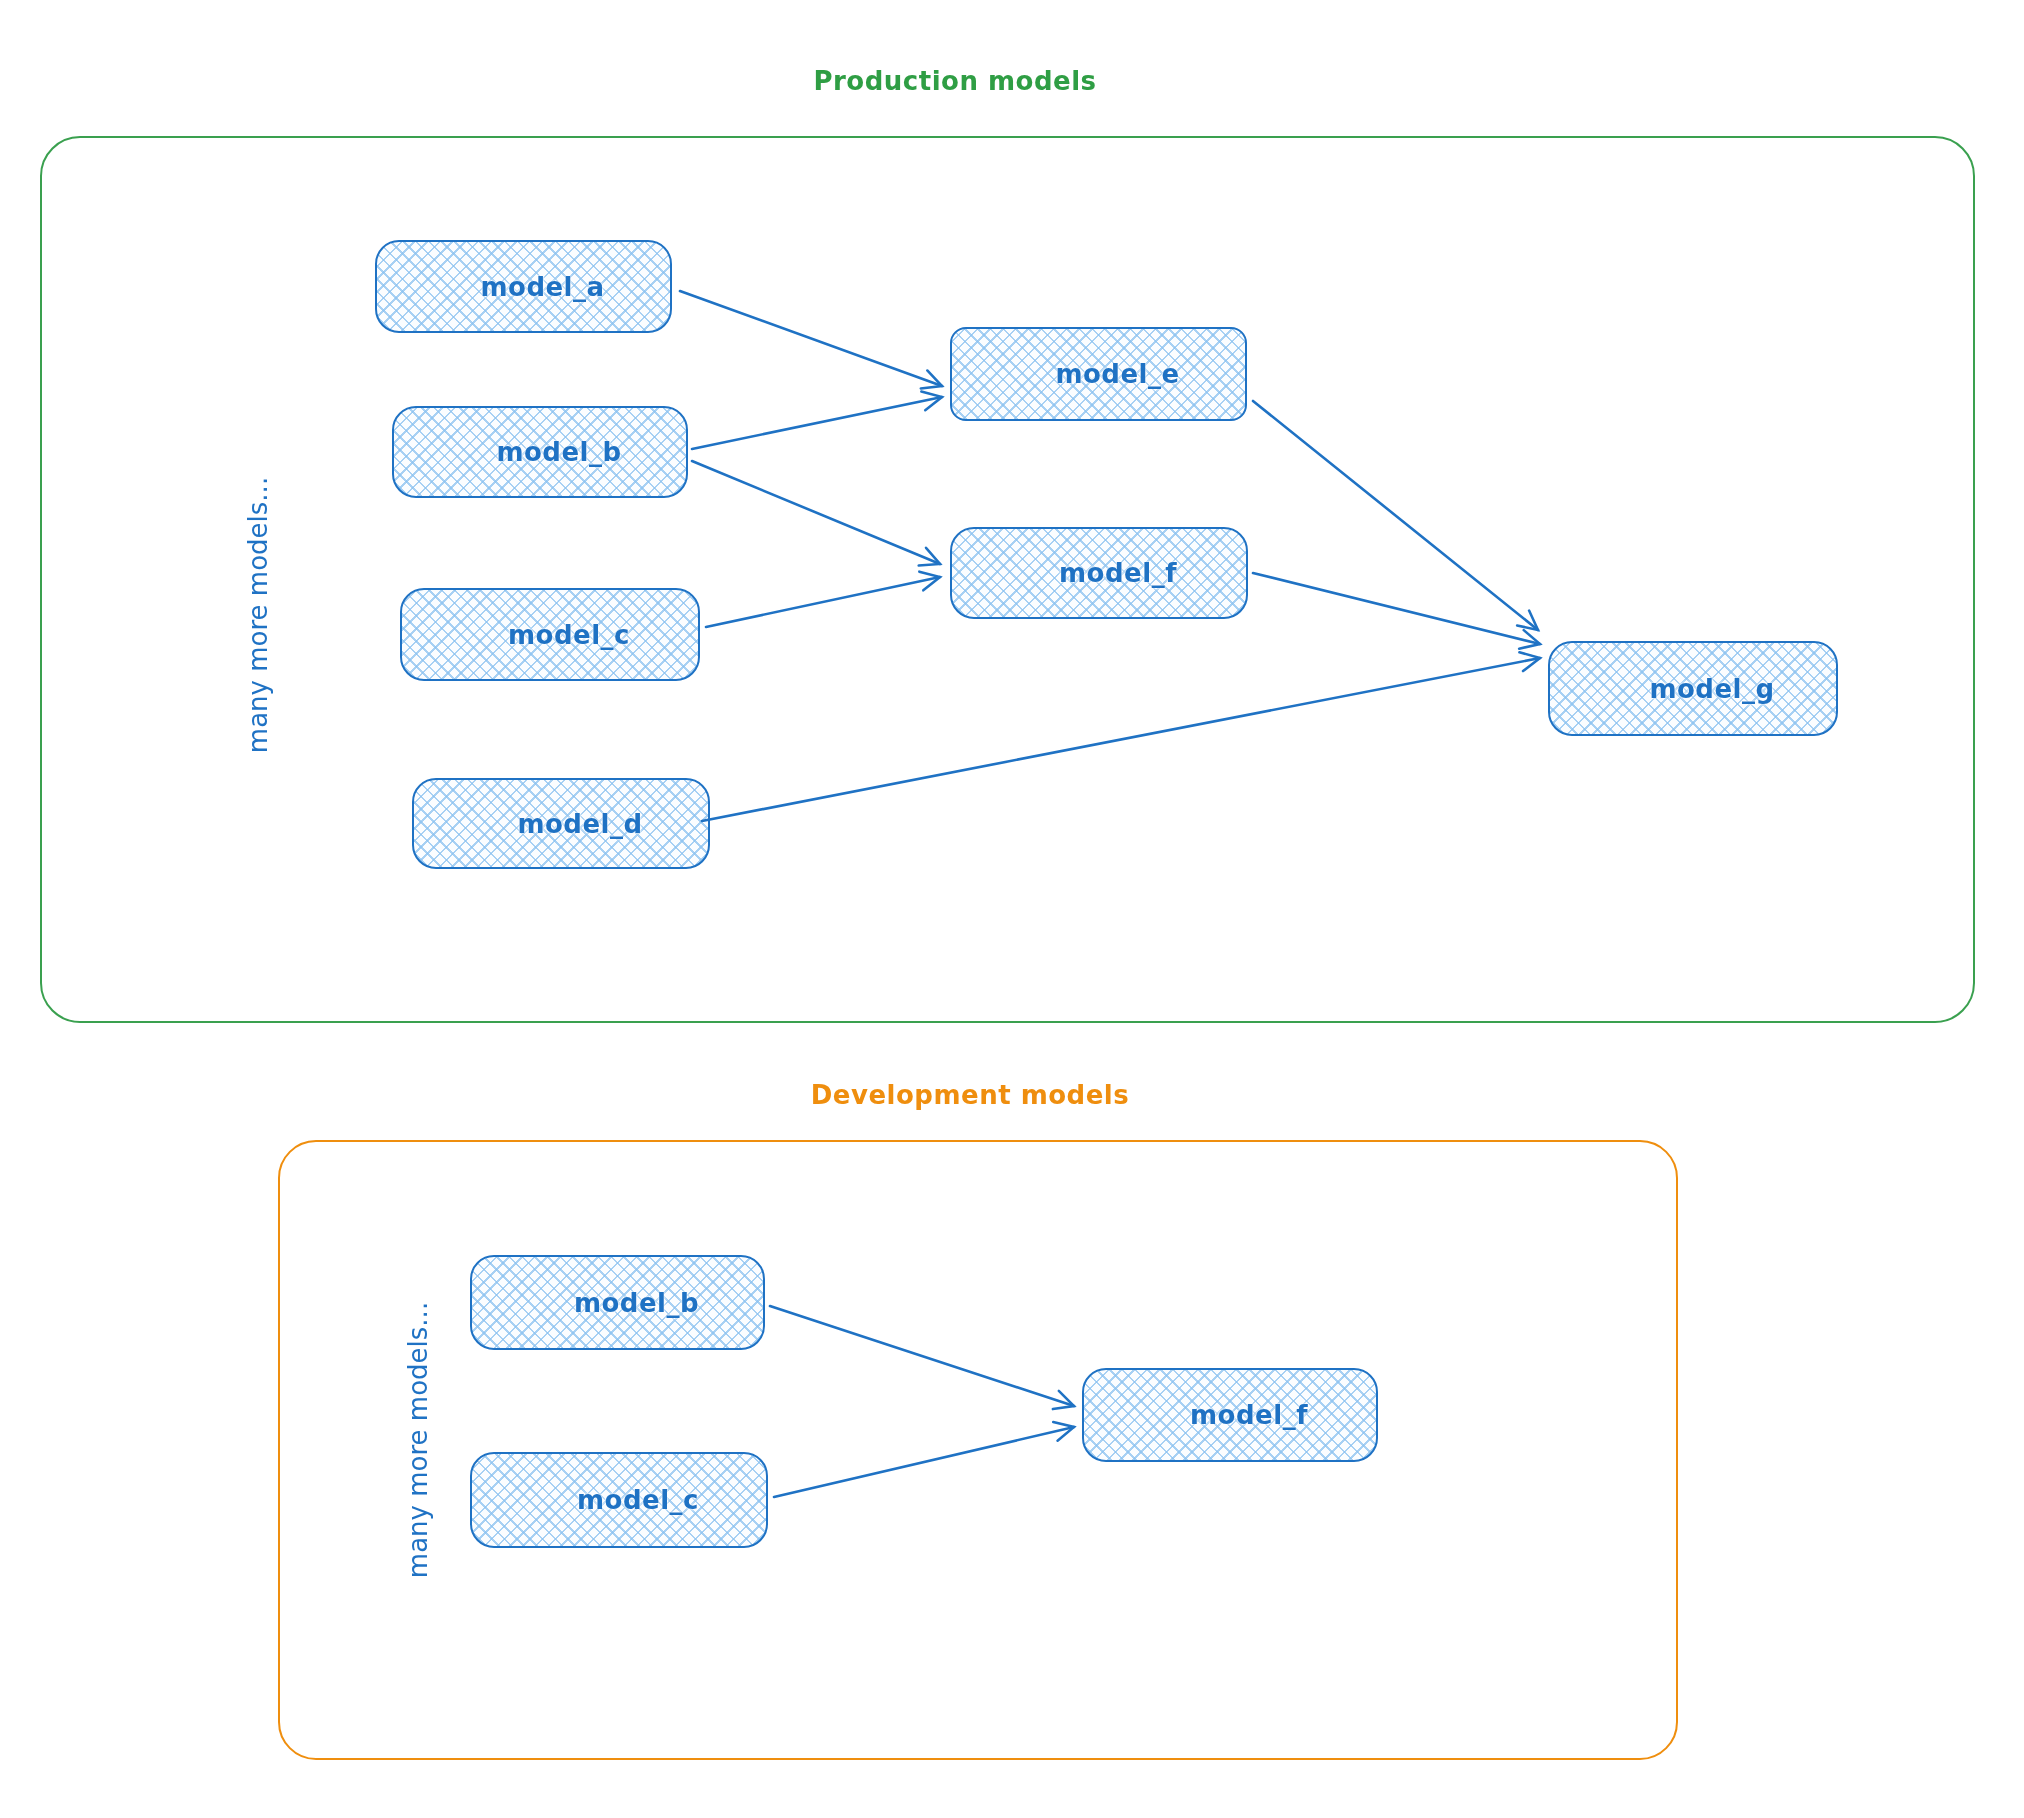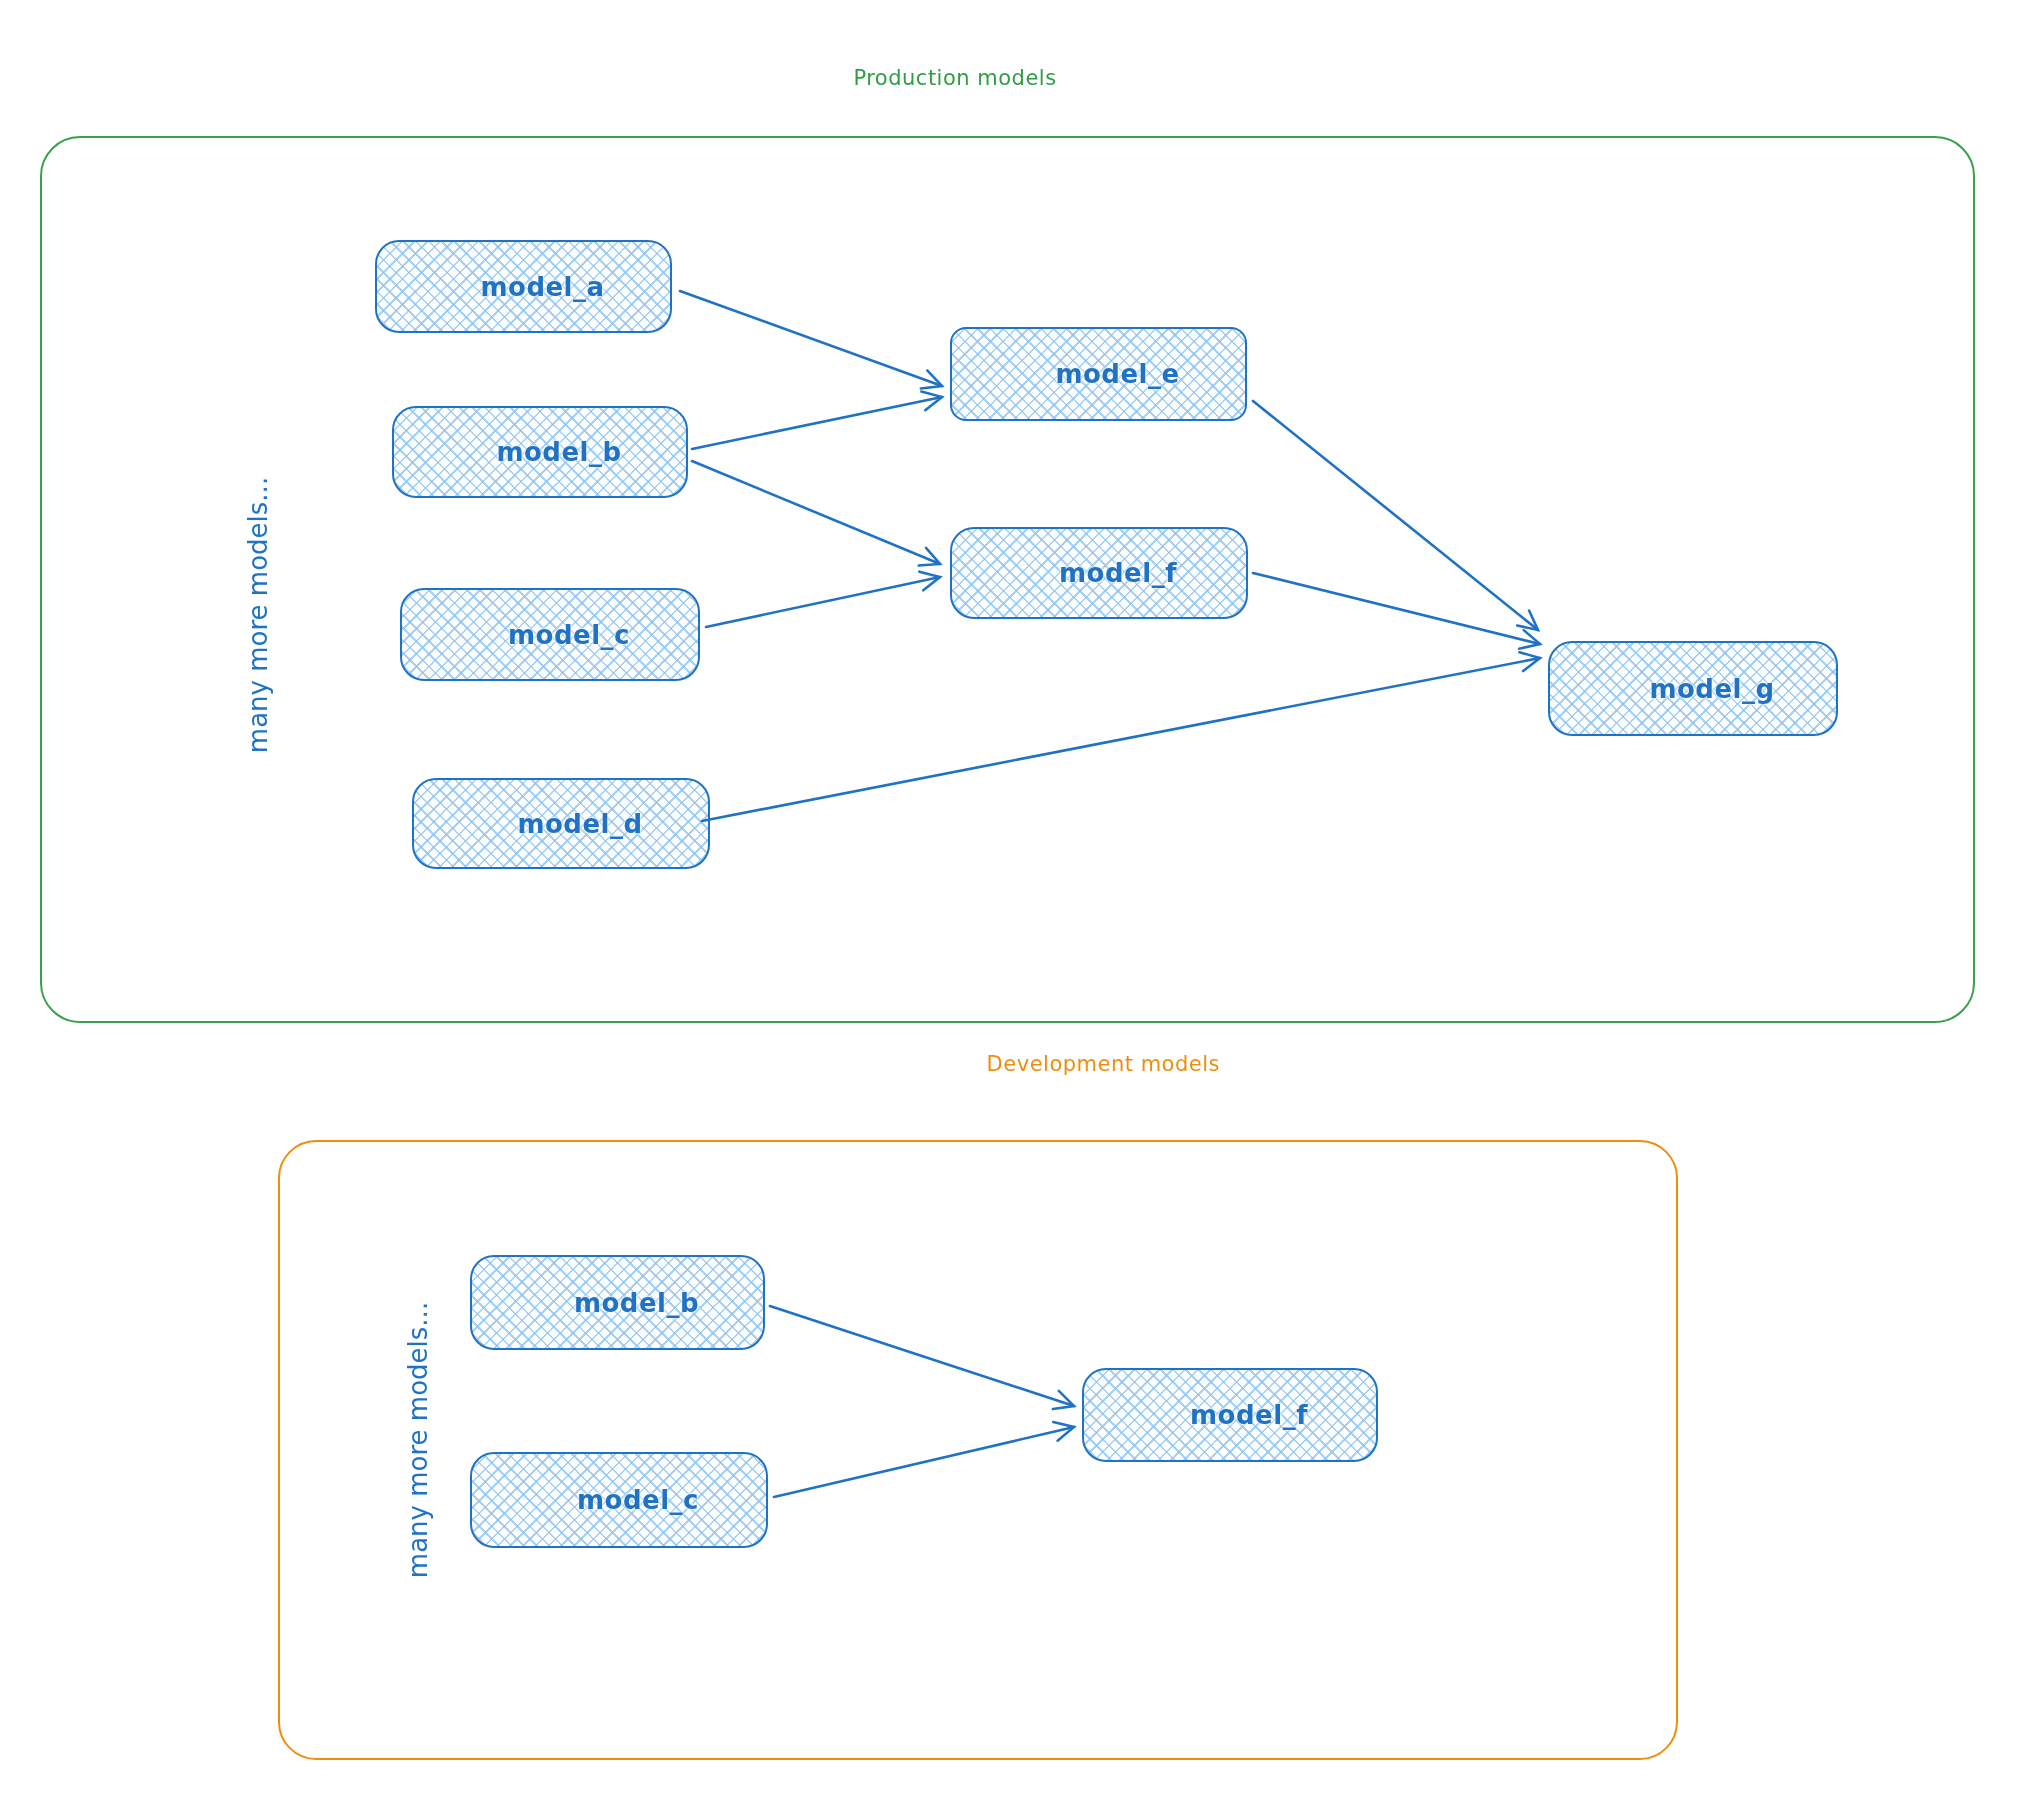--- a/index.html
+++ b/index.html
@@ -11,22 +11,22 @@
   .canvas {
     position: relative;
     width: 2024px;
     height: 1818px;
     background: #ffffff;
     overflow: hidden;
   }
   .section-title {
     position: absolute;
     text-align: center;
-    font-size: 21px;
-    font-weight: 400;
+    font-size: 26px;
+    font-weight: 700;
     letter-spacing: 0.5px;
   }
   .title-prod { color: #2f9e44; }
   .title-dev  { color: #ef8e0e; }
   .container {
     position: absolute;
     background: transparent;
   }
   .container-prod {
     border: 2px solid #3aa04f;
@@ -106,21 +106,21 @@
   </div>
 
   <div class="node" style="left:950px; top:527px; width:298px; height:92px;">
     <span class="node-label">model_f</span>
   </div>
 
   <div class="node" style="left:1548px; top:641px; width:290px; height:95px;">
     <span class="node-label">model_g</span>
   </div>
 
-  <div class="section-title title-dev" style="left:720px; top:1052px; width:500px;text-align:right;">Development models</div>
+  <div class="section-title title-dev" style="left:720px; top:1080px; width:500px;">Development models</div>
 
   <div class="container container-dev" style="left:278px; top:1140px; width:1396px; height:616px;"></div>
 
   <div class="side-label" style="left:418px; top:1440px;">many more models...</div>
 
   <div class="node" style="left:470px; top:1255px; width:295px; height:95px;">
     <span class="node-label">model_b</span>
   </div>
 
   <div class="node" style="left:470px; top:1452px; width:298px; height:96px;">

